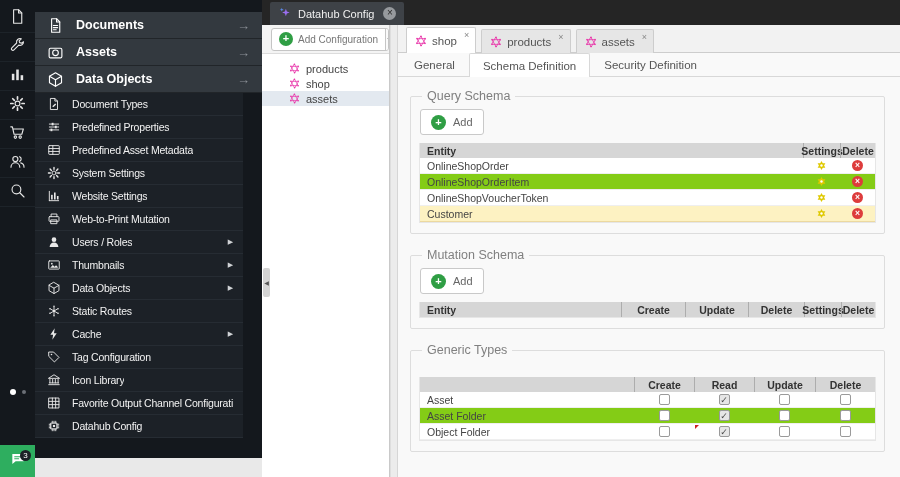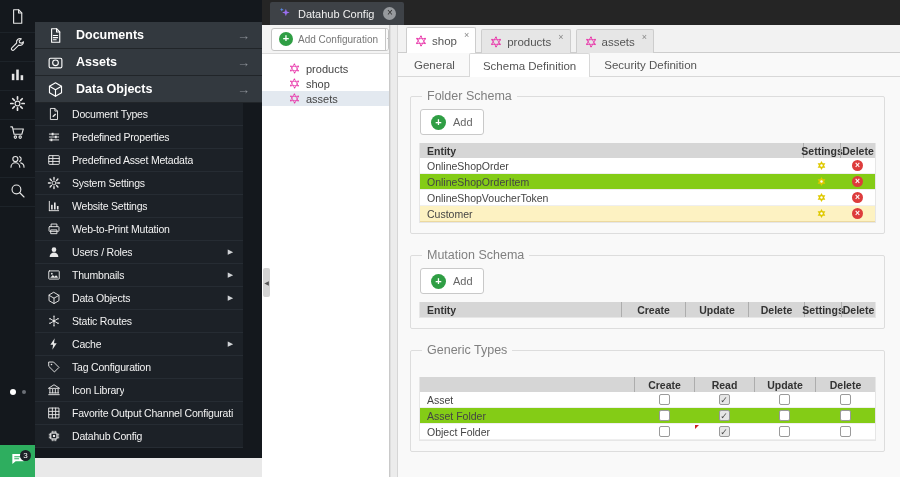--- a/index.html
+++ b/index.html
@@ -10,21 +10,21 @@
   .rail{position:absolute;left:0;top:4px;width:35px}
   .rail-cell{width:35px;height:29px;display:flex;align-items:center;justify-content:center;color:#e6e6e6;border-bottom:1px solid #1d2329;box-sizing:border-box;cursor:pointer}
   .rail-cell svg{width:17px;height:17px}
   .rail-dots{position:absolute;left:0;top:389px;width:35px;display:flex;align-items:center;justify-content:center;gap:6px}
   .dot-big{width:6px;height:6px;border-radius:50%;background:#fff}
   .dot-small{width:4px;height:4px;border-radius:50%;background:#6b7076}
   .rail-chat{position:absolute;left:0;top:445px;width:35px;height:32px;background:var(--chat-green);display:flex;align-items:center;justify-content:center;cursor:pointer}
   .rail-chat svg{width:16px;height:16px}
   .chat-badge{position:absolute;right:4px;top:5px;width:11px;height:11px;border-radius:50%;background:#1b2126;color:#fff;font-size:8px;line-height:11px;text-align:center}
   
-  .menu{position:absolute;left:35px;top:22px;width:227px}
+  .menu{position:absolute;left:35px;top:12px;width:227px}
   .menu-header{height:27px;background:#33393f;border-bottom:1px solid #212529;display:flex;align-items:center;padding:0 12px;box-sizing:border-box;color:#fff;font-size:12.5px;font-weight:bold;cursor:pointer}
   .menu-header .icon{display:flex;margin-right:12px}
   .menu-header svg{width:17px;height:17px}
   .menu-header .arrow{margin-left:auto;color:#8b9096;font-weight:normal;font-size:13px}
   .menu-items{width:208px;background:#1c2127}
   .menu-item{height:23px;display:flex;align-items:center;padding:0 10px 0 12px;box-sizing:border-box;color:#f2f2f2;font-size:10.5px;letter-spacing:-0.2px;border-bottom:1px solid #262c33;cursor:pointer}
   .menu-item .icon{display:flex;margin-right:11px;color:#e8e8e8}
   .menu-item svg{width:14px;height:14px}
   .menu-item .mi-label{white-space:nowrap;overflow:hidden}
   .menu-item .sub-arrow{margin-left:auto;font-size:7px;color:#d0d3d6}
@@ -475,21 +475,21 @@
         </div>
       </div>
     <div class="subtabstrip" id="sub-tabs">
         <div class="subtab">General</div>
         <div class="subtab active">Schema Definition</div>
         <div class="subtab">Security Definition</div>
       </div>
     <div class="content">
 
       <fieldset class="box">
-        <legend>Folder Schema</legend>
+        <legend>Query Schema</legend>
         <div class="add-btn">
           <span class="plus-circle">+</span>
           <span>Add</span>
         </div>
         <div class="grid-table" id="query-table">
             <div class="t-head">
               <div class="cell flex">Entity</div>
               <div class="cell c-sep" style="width: 37px;">Settings</div>
               <div class="cell c-sep" style="width: 35px;">Delete</div>
             </div>

